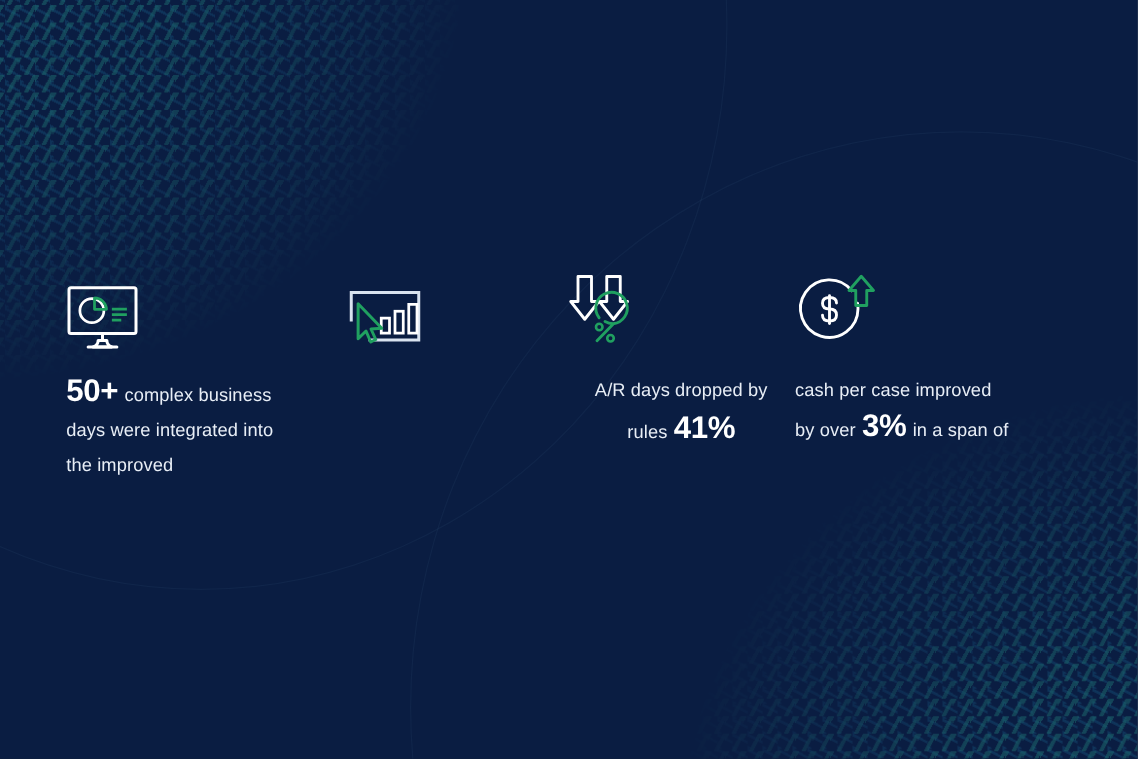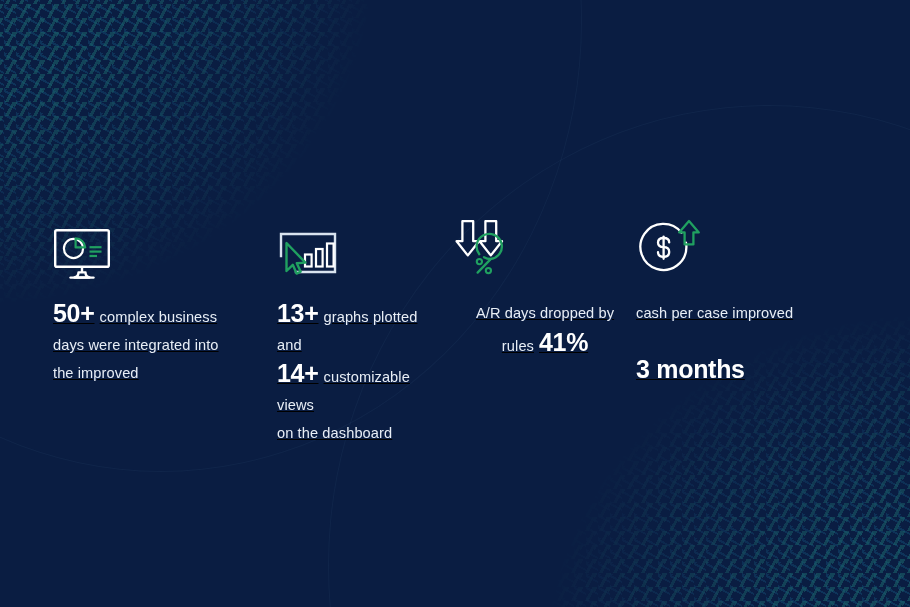--- a/index.html
+++ b/index.html
@@ -76,21 +76,20 @@
     position: absolute;
     left: 0;
     top: 218px;
     width: 910px;
     display: flex;
     align-items: flex-start;
   }
   .stat {
     position: relative;
     box-sizing: border-box;
-    text-decoration: underline;
   }
   .stat-1 { width: 222px; padding-left: 53px; }
   .stat-2 { width: 222px; padding-left: 55px; }
   .stat-3 { width: 192px; padding-left: 10px; text-align: center; }
   .stat-4 { width: 274px; padding-left: 0px; }
 
   .icon-wrap {
     height: 62px;
     display: flex;
     align-items: flex-end;
@@ -161,25 +160,20 @@
 
           <path d="M4 26 L4 4 L58 4 L58 42 L19 42" fill="none" stroke="#d9e3ef" stroke-width="2.4" stroke-linecap="square"></path>
 
           <rect x="28" y="24.5" width="6.6" height="12" fill="none" stroke="#ffffff" stroke-width="2.2"></rect>
           <rect x="39" y="19" width="6.6" height="17.5" fill="none" stroke="#ffffff" stroke-width="2.2"></rect>
           <rect x="50" y="13.5" width="6.6" height="23" fill="none" stroke="#ffffff" stroke-width="2.2"></rect>
 
           <path d="M9.5 13 L9.5 41 L15.8 34.8 L19.6 43.6 L23.6 41.6 L19.8 33.2 L28.4 32.6 Z" fill="none" stroke="#20a060" stroke-width="2.4" stroke-linejoin="round"></path>
         </svg>
       </div>
-      <div class="copy">
-        <span class="big">13+</span><span class="sp"></span><span>graphs plotted and</span><br>
-        <span class="big">14+</span><span class="sp"></span><span>customizable views</span><br>
-        <span>on the dashboard</span>
-      </div>
     </div>
 
     <div class="stat stat-3">
       <div class="icon-wrap icon-3">
         <svg width="62" height="62" viewBox="0 0 62 62">
 
           <path d="M8.4 3.2 L19.2 3.2 L19.2 23.2 L25 23.2 L13.8 37.4 L2.6 23.2 L8.4 23.2 Z" fill="none" stroke="#ffffff" stroke-width="2.3" stroke-linejoin="round"></path>
 
           <path d="M31.4 3.2 L42.2 3.2 L42.2 23.2 L48 23.2 L36.8 37.4 L25.6 23.2 L31.4 23.2 Z" fill="none" stroke="#ffffff" stroke-width="2.3" stroke-linejoin="round"></path>
 
@@ -203,19 +197,18 @@
           <path d="M45.4 14.6 A23 23 0 1 0 50.4 29 A23 23 0 0 0 50.0 24.6" fill="none" stroke="#ffffff" stroke-width="2.3" stroke-linecap="round"></path>
 
           <line x1="27.6" y1="18.6" x2="27.6" y2="40.8" stroke="#ffffff" stroke-width="2.3" stroke-linecap="round"></line>
           <path d="M33.2 24.4 q0-4.4 -5.6-4.4 q-5.6 0 -5.6 4.6 q0 4.6 5.6 4.6 q5.6 0 5.6 4.8 q0 4.8 -5.6 4.8 q-5.6 0 -5.6-4.6" fill="none" stroke="#ffffff" stroke-width="2.3" stroke-linecap="round" stroke-linejoin="round"></path>
 
           <path d="M48.6 26.4 L48.6 14.4 L43.2 14.4 L53.0 3.0 L62.8 14.4 L57.4 14.4 L57.4 26.4 Z" fill="none" stroke="#20a060" stroke-width="2.3" stroke-linejoin="round"></path>
         </svg>
       </div>
       <div class="copy copy-4">
         <span>cash per case improved</span><br>
-        <br>
-        <span class="big">3 months</span>
+        <span class="nowrap"><span>by over</span><span class="sp"></span><span class="big">3%</span><span class="sp"></span><span>in a span of</span></span><br>
       </div>
     </div>
 
   </div>
 </div>
 
 </body></html>

